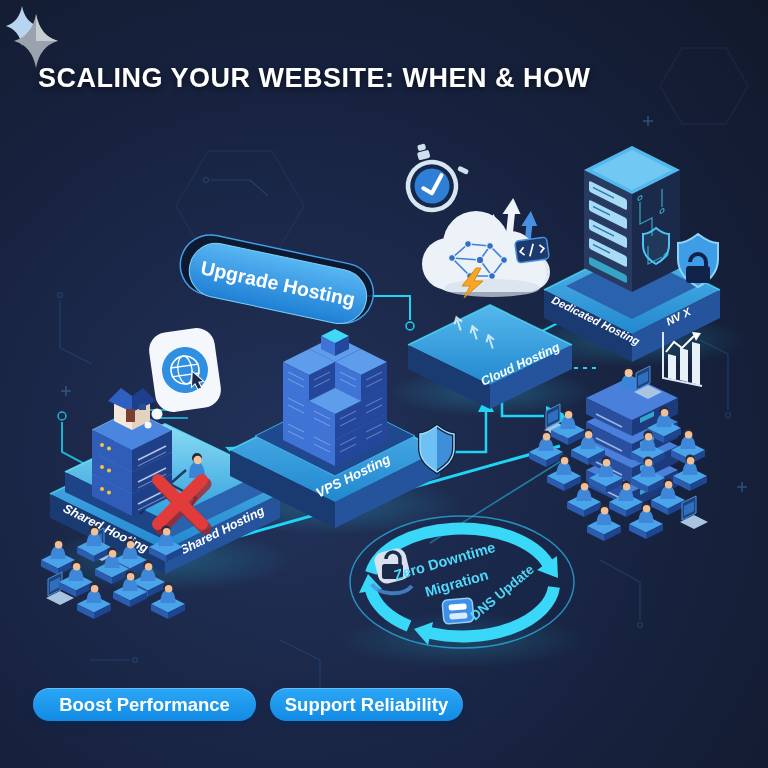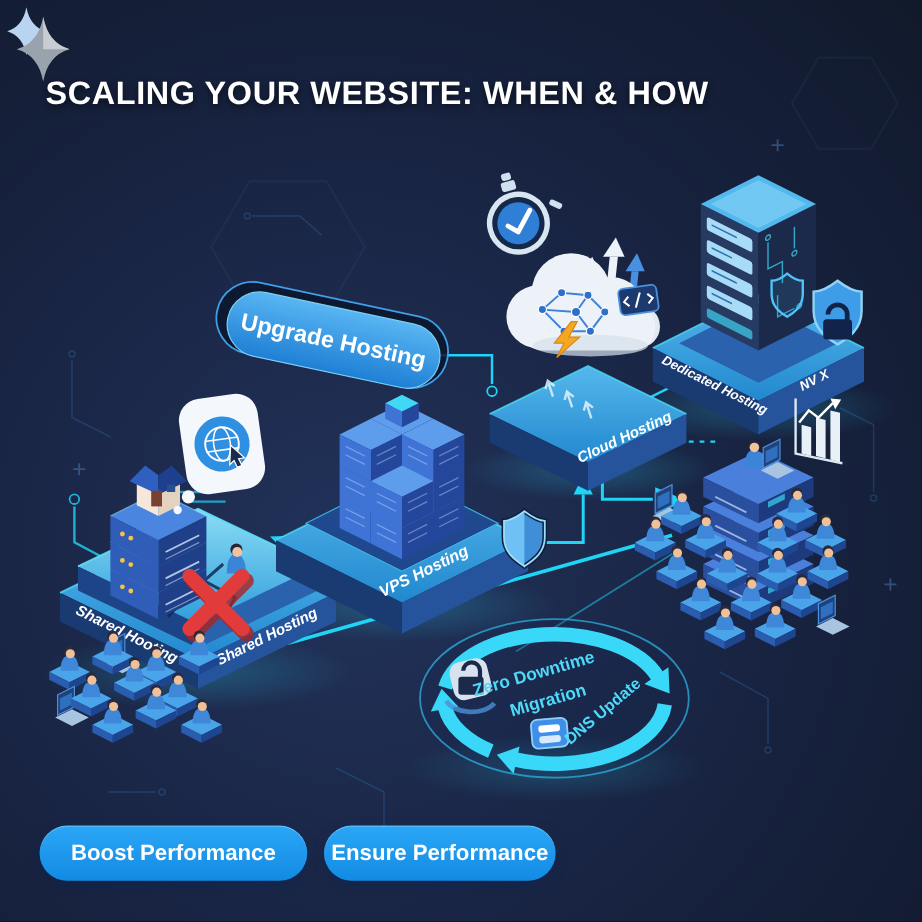--- a/index.html
+++ b/index.html
@@ -2,21 +2,21 @@
 <html><head>
 <meta charset="utf-8">
 <style>
   html,body{margin:0;padding:0;background:#0d1526;}
   .stage{position:relative;width:768px;height:768px;overflow:hidden;
          font-family:"Liberation Sans",sans-serif;background:#131c33;}
   .stage svg{position:absolute;left:0;top:0;}
   .title{position:absolute;left:38px;top:34px;width:700px;color:#fff;
          font-size:27px;font-weight:bold;line-height:36px;letter-spacing:.5px;
          text-shadow:0 2px 6px rgba(0,0,0,.55);margin-top:26px;}
-  .btn{position:absolute;top:688px;height:46px;border-radius:23px;
+  .btn{position:absolute;top:688px;height:33px;border-radius:23px;
        background:linear-gradient(180deg,#2ba7f6,#128ae4);
        color:#fff;font-weight:bold;font-size:18.5px;display:flex;
        align-items:center;justify-content:center;white-space:nowrap;
        box-shadow:0 3px 10px rgba(0,40,90,.45), inset 0 1px 0 rgba(255,255,255,.25);}
   .b1{left:33px;width:223px;}
   .b2{left:270px;width:193px;}
   .b3{left:479px;width:258px;}
   .spark{position:absolute;left:684px;top:686px;z-index:5;}
   svg text{font-family:"Liberation Sans",sans-serif;}
   .plat-label{fill:#ffffff;font-weight:bold;font-style:italic;}
@@ -466,21 +466,21 @@
     <rect x="-88" y="-27" width="180" height="54" rx="27" fill="url(#ban)" stroke="#7fd0f5" stroke-width="1"></rect>
     <text x="2" y="7" text-anchor="middle" font-size="19.5" font-weight="bold" fill="#ffffff">Upgrade Hosting</text>
   </g>
 </svg>
 
 <div class="title">
   <div>SCALING YOUR WEBSITE: WHEN &amp; HOW</div>
 </div>
 
 <div class="btn b1">Boost Performance</div>
-<div class="btn b2">Ensure Performance</div>
+<div class="btn b2">Support Reliability</div>
 
 <svg class="spark" width="80" height="80" viewBox="0 0 80 80">
   <path d="M22,6 Q25,22 38,26 Q25,30 22,46 Q19,30 6,26 Q19,22 22,6 Z" fill="#b8d4f0"></path>
   <path d="M36,14 Q40,36 58,41 Q40,46 36,68 Q32,46 14,41 Q32,36 36,14 Z" fill="#9aa3ad"></path>
   <path d="M36,14 Q40,36 58,41 L36,41 Z" fill="#c8cdd2"></path>
 </svg>
 
 </div>
 
 </body></html>

